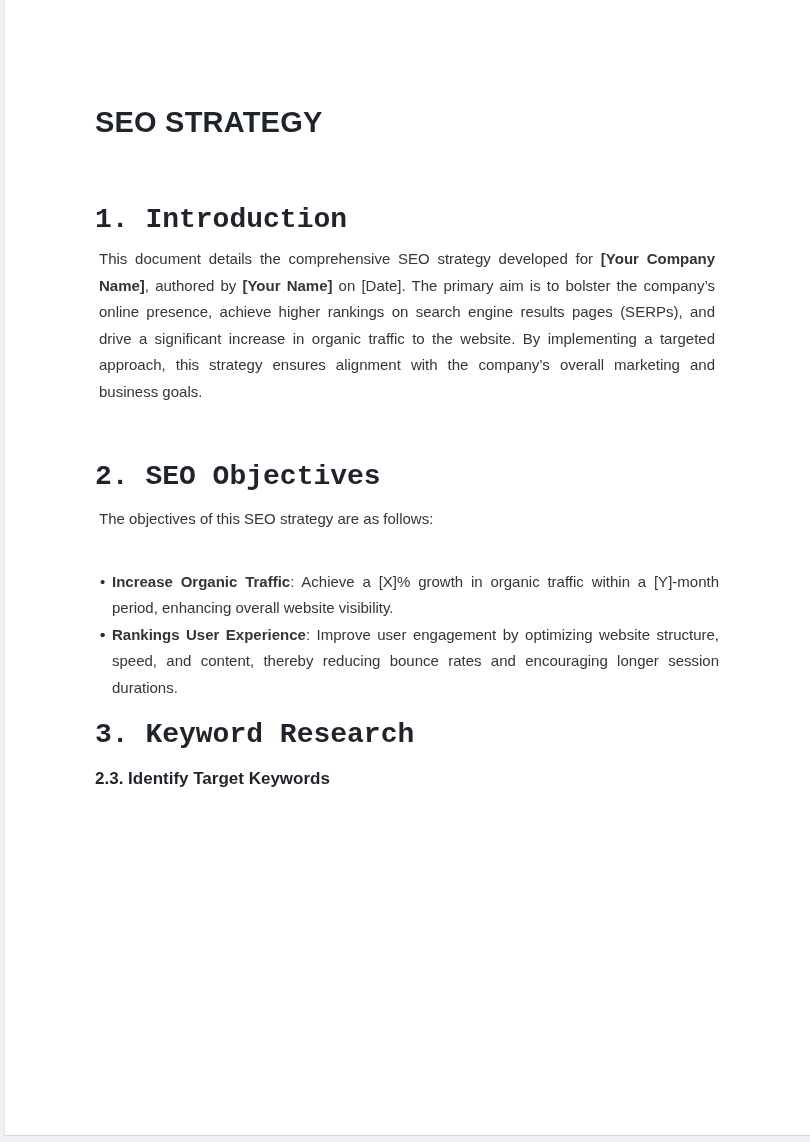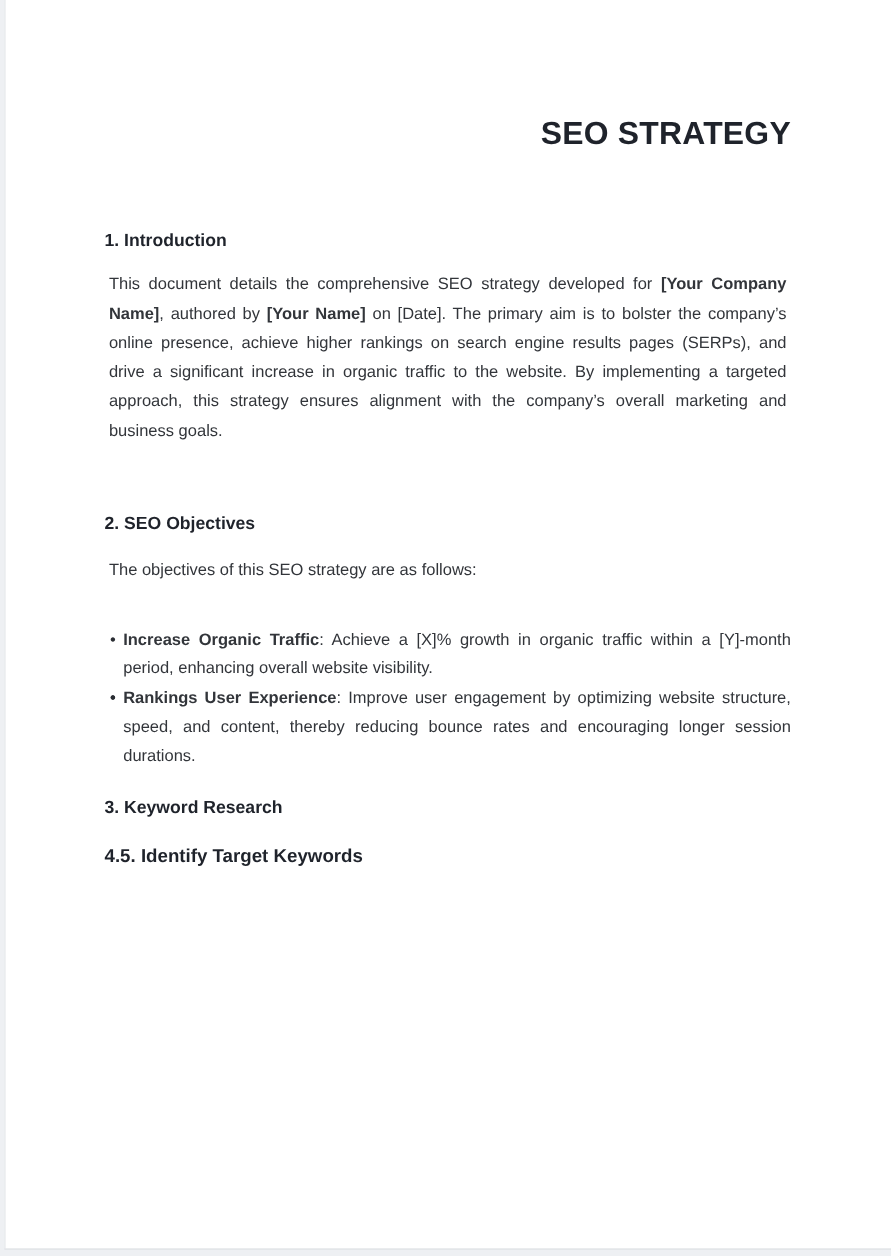--- a/index.html
+++ b/index.html
@@ -31,29 +31,30 @@
     color: #32353a;
     font-size: 15px;
     line-height: 26.5px;
   }
   h1.doc-title {
     margin: 104px 0 0 0;
     font-size: 29px;
     line-height: 36px;
     font-weight: 700;
     color: #1f232b;
-    text-align: right;
+    text-align: left;
     letter-spacing: 0.2px;
   }
   h2.sec {
-    font-size: 16px;
+    font-size: 28px;
     line-height: 24px;
     font-weight: 700;
     color: #1f232b;
     margin: 0;
+    font-family: Liberation Mono, monospace;
   }
   h2.sec-intro      { margin: 68px 0 14px 0; }
   h2.sec-objectives { margin: 60px 0 17px 0; }
   h2.sec-keyword    { margin: 22px 0 0 0; }
   h3.subsec {
     font-size: 17px;
     line-height: 20px;
     font-weight: 700;
     color: #1f232b;
     margin: 22px 0 16px 0;
@@ -105,17 +106,17 @@
         <span class="bullet">•</span>
       </li>
       <li>
         <span class="bullet">•</span>
         <span><strong>Rankings User Experience</strong><span>: Improve user engagement by optimizing website structure, speed, and content, thereby reducing bounce rates and encouraging longer session durations.</span></span>
       </li>
     </ul>
 
     <h2 class="sec sec-keyword">3. Keyword Research</h2>
 
-    <h3 class="subsec">4.5. Identify Target Keywords</h3>
+    <h3 class="subsec">2.3. Identify Target Keywords</h3>
 
 
   </div>
 </div>
 
 </body></html>

